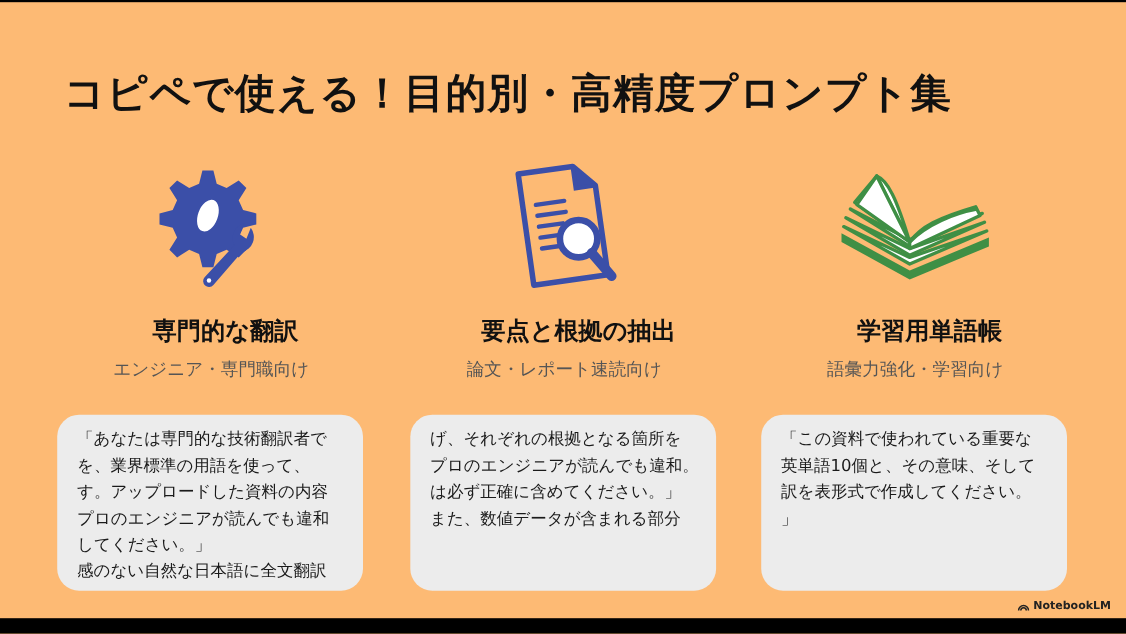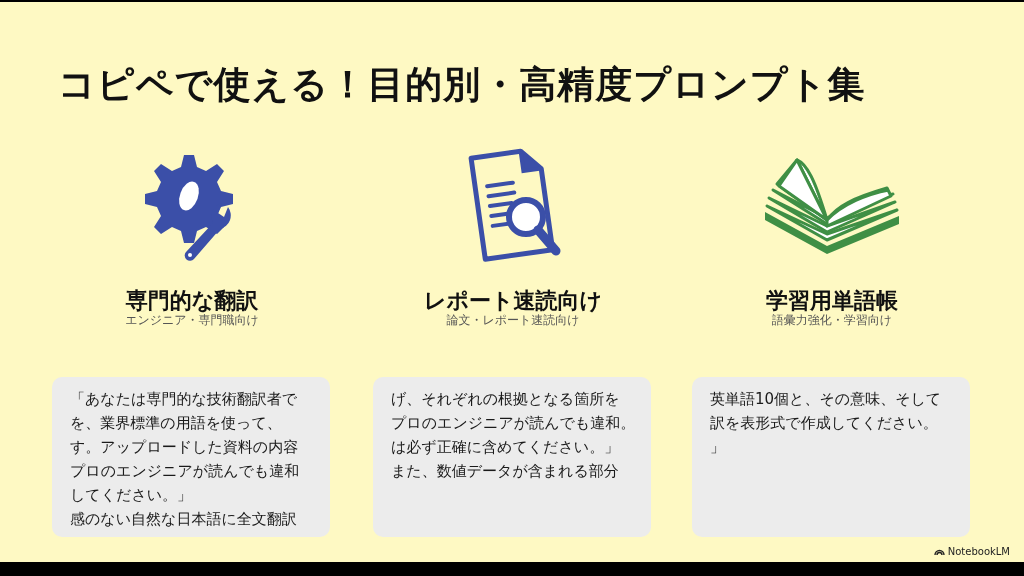--- a/index.html
+++ b/index.html
@@ -3,52 +3,52 @@
 <meta charset="utf-8">
 <style>
   html, body { margin:0; padding:0; }
   body {
     width:1024px; height:576px; overflow:hidden; position:relative;
     background:#000;
     font-family:"DejaVu Sans", "Liberation Sans", sans-serif;
   }
   .slide {
     position:absolute; left:0; top:2px; width:1024px; height:560px;
-    background:#fef9c3;
+    background:#fdba74;
   }
   .title {
     position:absolute; left:58px; top:58px;
     font-size:37px; font-weight:bold; color:#111;
     letter-spacing:1px; white-space:nowrap;
   }
   .col {
     position:absolute; top:140px; width:280px;
   }
   .icon-wrap {
     position:absolute; top:0; left:0; width:280px; height:125px;
     display:flex; justify-content:center; align-items:center;
   }
   .heading {
-    position:absolute; top:144px; left:0; width:280px; text-align:center;
+    position:absolute; top:144px; left:13px; width:280px; text-align:center;
     font-size:22px; font-weight:bold; color:#111; white-space:nowrap;
   }
   .sub {
-    position:absolute; top:170px; left:0; width:280px; text-align:center;
-    font-size:12px; color:#555; white-space:nowrap;
+    position:absolute; top:184px; left:0; width:280px; text-align:center;
+    font-size:16px; color:#555; white-space:nowrap;
   }
   .card {
     position:absolute; top:235px; left:0; width:278px; height:160px;
-    background:#ececec; border-radius:10px;
+    background:#ececec; border-radius:20px;
     box-sizing:border-box; padding:10px 14px 10px 18px;
     font-size:15px; line-height:24px; color:#1a1a1a;
   }
   .card .line { display:block; white-space:nowrap; }
   .brand {
     position:absolute; right:14px; bottom:5px;
-    font-size:10px; color:#222; display:flex; align-items:center; gap:3px;
+    font-size:10px; color:#222; display:flex; align-items:center; gap:3px;font-weight:bold;
   }
 </style>
 </head>
 <body>
 
 <div class="slide">
   <div class="title">コピペで使える！目的別・高精度プロンプト集</div>
 
   <div class="col" style="left:52px;">
     <div class="icon-wrap">
@@ -84,21 +84,21 @@
           <line x1="32" y1="38" x2="58" y2="38"></line>
           <line x1="32" y1="48" x2="58" y2="48"></line>
           <line x1="32" y1="58" x2="54" y2="58"></line>
           <line x1="32" y1="68" x2="50" y2="68"></line>
           <line x1="32" y1="78" x2="50" y2="78"></line>
         </g>
         <circle cx="68" cy="72" r="17" fill="#fff" stroke="#3b4fa8" stroke-width="6"></circle>
         <line x1="80" y1="85" x2="98" y2="106" stroke="#3b4fa8" stroke-width="9" stroke-linecap="round"></line>
       </svg>
     </div>
-    <div class="heading">レポート速読向け</div>
+    <div class="heading">要点と根拠の抽出</div>
     <div class="sub">論文・レポート速読向け</div>
     <div class="card">
       <span class="line">げ、それぞれの根拠となる箇所を</span>
       <span class="line">プロのエンジニアが読んでも違和。</span>
       <span class="line">は必ず正確に含めてください。」</span>
       <span class="line">また、数値データが含まれる部分</span>
     </div>
   </div>
 
   <div class="col" style="left:692px;">
@@ -115,20 +115,21 @@
           <path d="M70 70 L40 10 C50 14 58 30 70 70 Z"></path>
           <path d="M70 70 C80 56 96 48 130 38 L134 46 L70 76 Z"></path>
         </g>
         <path d="M70 70 L40 10 L22 36 L70 70" fill="#fff" stroke="#3f8f45" stroke-width="3" stroke-linejoin="round"></path>
         <path d="M70 70 C86 54 110 44 132 40" fill="none" stroke="#3f8f45" stroke-width="3"></path>
       </svg>
     </div>
     <div class="heading">学習用単語帳</div>
     <div class="sub">語彙力強化・学習向け</div>
     <div class="card">
+      <span class="line">「この資料で使われている重要な</span>
       <span class="line">英単語10個と、その意味、そして</span>
       <span class="line">訳を表形式で作成してください。</span>
       <span class="line">」</span>
     </div>
   </div>
 
   <div class="brand">
     <svg width="11" height="9" viewBox="0 0 11 9">
       <path d="M1 8 A4.5 4.5 0 0 1 10 8" fill="none" stroke="#222" stroke-width="1.4"></path>
       <path d="M3 8 A2.5 2.5 0 0 1 8 8" fill="none" stroke="#222" stroke-width="1.4"></path>

